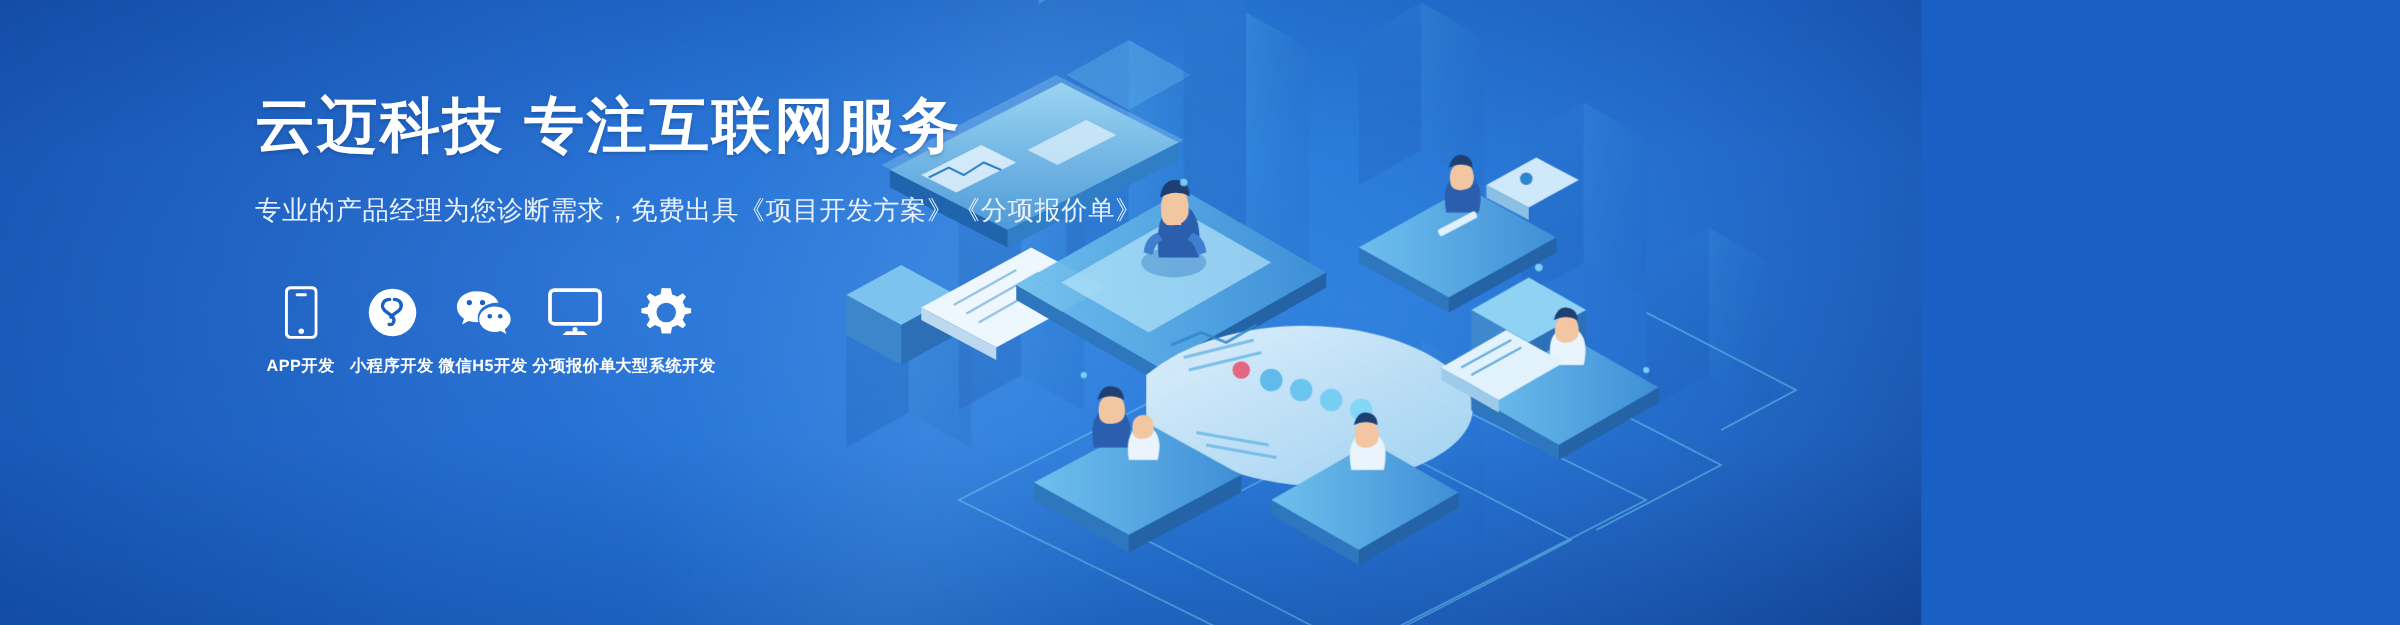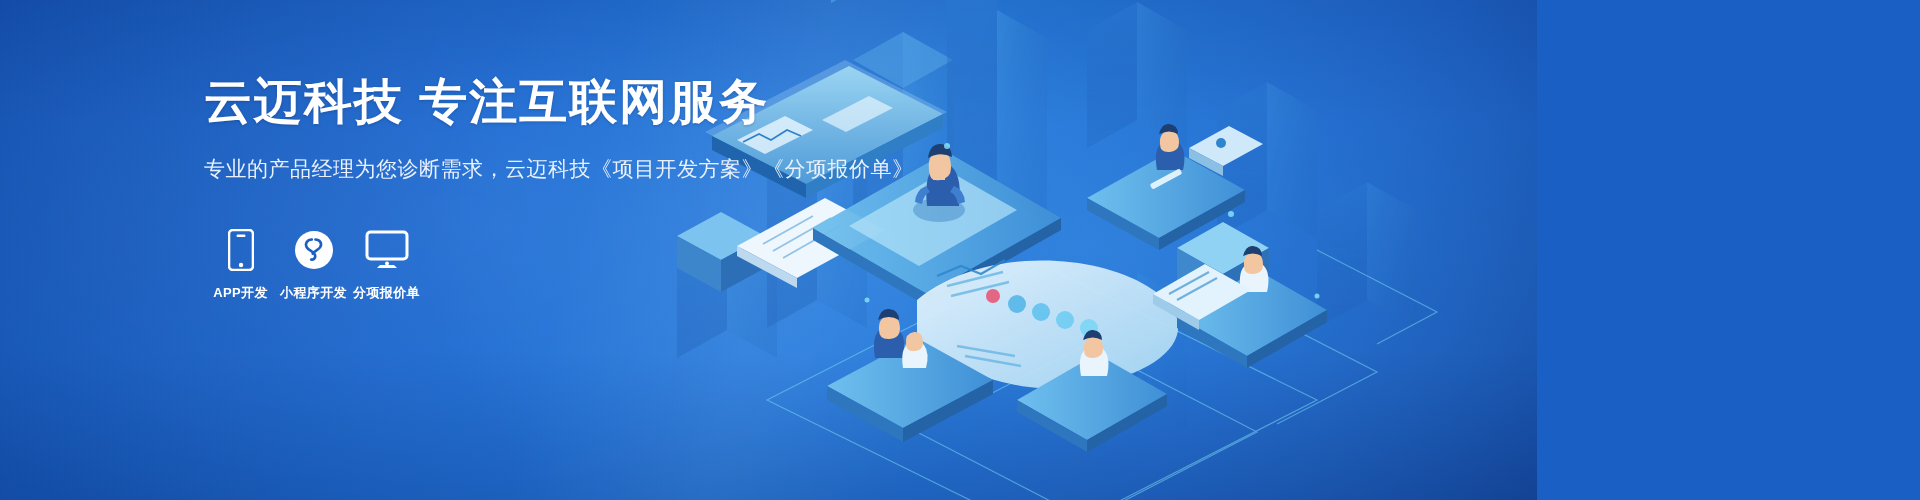--- a/index.html
+++ b/index.html
@@ -322,21 +322,21 @@
         <circle cx="700" cy="296" r="2.5" fill="#8ee6ff"></circle>
       </g>
     </svg>
   </div>
 
   <div class="vignette"></div>
 
   <div class="copy">
     <h1 class="headline">云迈科技 专注互联网服务</h1>
     <div class="sub">
-      <div>专业的产品经理为您诊断需求，云迈科技《项目开发方案》《分项报价单》</div>
+      <div>专业的产品经理为您诊断需求，免费出具《项目开发方案》《分项报价单》</div>
     </div>
   </div>
 
   <div class="services">
 
     <div class="service">
       <div class="svc-icon">
         <svg width="26" height="42" viewBox="0 0 26 42">
           <rect x="1" y="1" width="24" height="40" rx="4" fill="none" stroke="#ffffff" stroke-width="2.6"></rect>
           <rect x="8.5" y="5.5" width="9" height="2.4" rx="1.2" fill="#ffffff"></rect>
@@ -350,27 +350,56 @@
       <div class="svc-icon">
         <svg width="40" height="40" viewBox="0 0 40 40">
           <circle cx="20" cy="20" r="19" fill="#ffffff"></circle>
           <path d="M15 12.5 c-5 0 -7.6 4.2 -5.6 8.2 c1.8 3.6 6.6 4 8.6 7.6 c1.8 3.4 -0.4 6.8 -3.6 6.0" fill="none" stroke="#1a5fc4" stroke-width="2.9" stroke-linecap="round" transform="translate(4,-2) scale(0.92)"></path>
           <path d="M25.5 12.5 c4.6 0 7.3 4.0 5.4 7.9 c-1.8 3.5 -6.4 4.1 -8.4 7.5" fill="none" stroke="#1a5fc4" stroke-width="2.9" stroke-linecap="round" transform="translate(-2,-2) scale(0.92)"></path>
         </svg>
       </div>
       <div class="svc-label">小程序开发</div>
     </div>
 
+    <div class="service">
+      <div class="svc-icon">
+        <svg width="46" height="40" viewBox="0 0 46 40">
+          <path d="M17 3 C8.2 3 1.5 8.6 1.5 15.4 c0 3.9 2.2 7.3 5.7 9.5 l-1.6 4.7 l5.3 -2.8 c1.9 .6 3.9 .9 6.1 .9
+                   c.6 0 1.2 0 1.8 -.1 c-.4 -1.1 -.6 -2.3 -.6 -3.5 C18.2 17.5 25 12.2 33.3 12.2
+                   c.5 0 1 0 1.5 .1 C33.2 6.8 25.9 3 17 3 Z" fill="#ffffff"></path>
+          <circle cx="11.5" cy="12" r="2.1" fill="#1a5fc4"></circle>
+          <circle cx="22" cy="12" r="2.1" fill="#1a5fc4"></circle>
+          <path d="M44.5 25.3 c0 -5.6 -5.6 -10.1 -12.6 -10.1 c-7 0 -12.6 4.5 -12.6 10.1 c0 5.6 5.6 10.2 12.6 10.2
+                   c1.6 0 3.2 -.3 4.6 -.7 l4.6 2.4 l-1.3 -3.9 c2.9 -1.8 4.7 -4.7 4.7 -8 Z" fill="#ffffff"></path>
+          <circle cx="27.8" cy="23" r="1.8" fill="#1a5fc4"></circle>
+          <circle cx="36.2" cy="23" r="1.8" fill="#1a5fc4"></circle>
+        </svg>
+      </div>
+      <div class="svc-label">微信H5开发</div>
+    </div>
 
     <div class="service">
       <div class="svc-icon">
         <svg width="44" height="40" viewBox="0 0 44 40">
           <rect x="2" y="2" width="40" height="27" rx="3.5" fill="none" stroke="#ffffff" stroke-width="3"></rect>
           <circle cx="22" cy="33.5" r="2" fill="#ffffff"></circle>
           <path d="M12 38 h20 l-3 -3 h-14 z" fill="#ffffff"></path>
         </svg>
       </div>
       <div class="svc-label">分项报价单</div>
     </div>
 
+    <div class="service">
+      <div class="svc-icon">
+        <svg width="42" height="42" viewBox="0 0 42 42">
+          <path fill="#ffffff" d="M21 1.5 l3.6 .0 l1.1 5.0 c1.5 .4 2.9 1.0 4.2 1.8 l4.3 -2.7 l2.6 2.6 l-2.7 4.3
+            c.8 1.3 1.4 2.7 1.8 4.2 l5.0 1.1 l0 3.6 l-5.0 1.1 c-.4 1.5 -1.0 2.9 -1.8 4.2 l2.7 4.3 l-2.6 2.6
+            l-4.3 -2.7 c-1.3 .8 -2.7 1.4 -4.2 1.8 l-1.1 5.0 l-3.6 0 l-3.6 0 l-1.1 -5.0 c-1.5 -.4 -2.9 -1.0 -4.2 -1.8
+            l-4.3 2.7 l-2.6 -2.6 l2.7 -4.3 c-.8 -1.3 -1.4 -2.7 -1.8 -4.2 l-5.0 -1.1 l0 -3.6 l5.0 -1.1
+            c.4 -1.5 1.0 -2.9 1.8 -4.2 l-2.7 -4.3 l2.6 -2.6 l4.3 2.7 c1.3 -.8 2.7 -1.4 4.2 -1.8 l1.1 -5.0 z
+            M21 13.2 a7.8 7.8 0 1 0 0 15.6 a7.8 7.8 0 0 0 0 -15.6 z"></path>
+        </svg>
+      </div>
+      <div class="svc-label">大型系统开发</div>
+    </div>
 
   </div>
 </div>
 
 </body></html>

